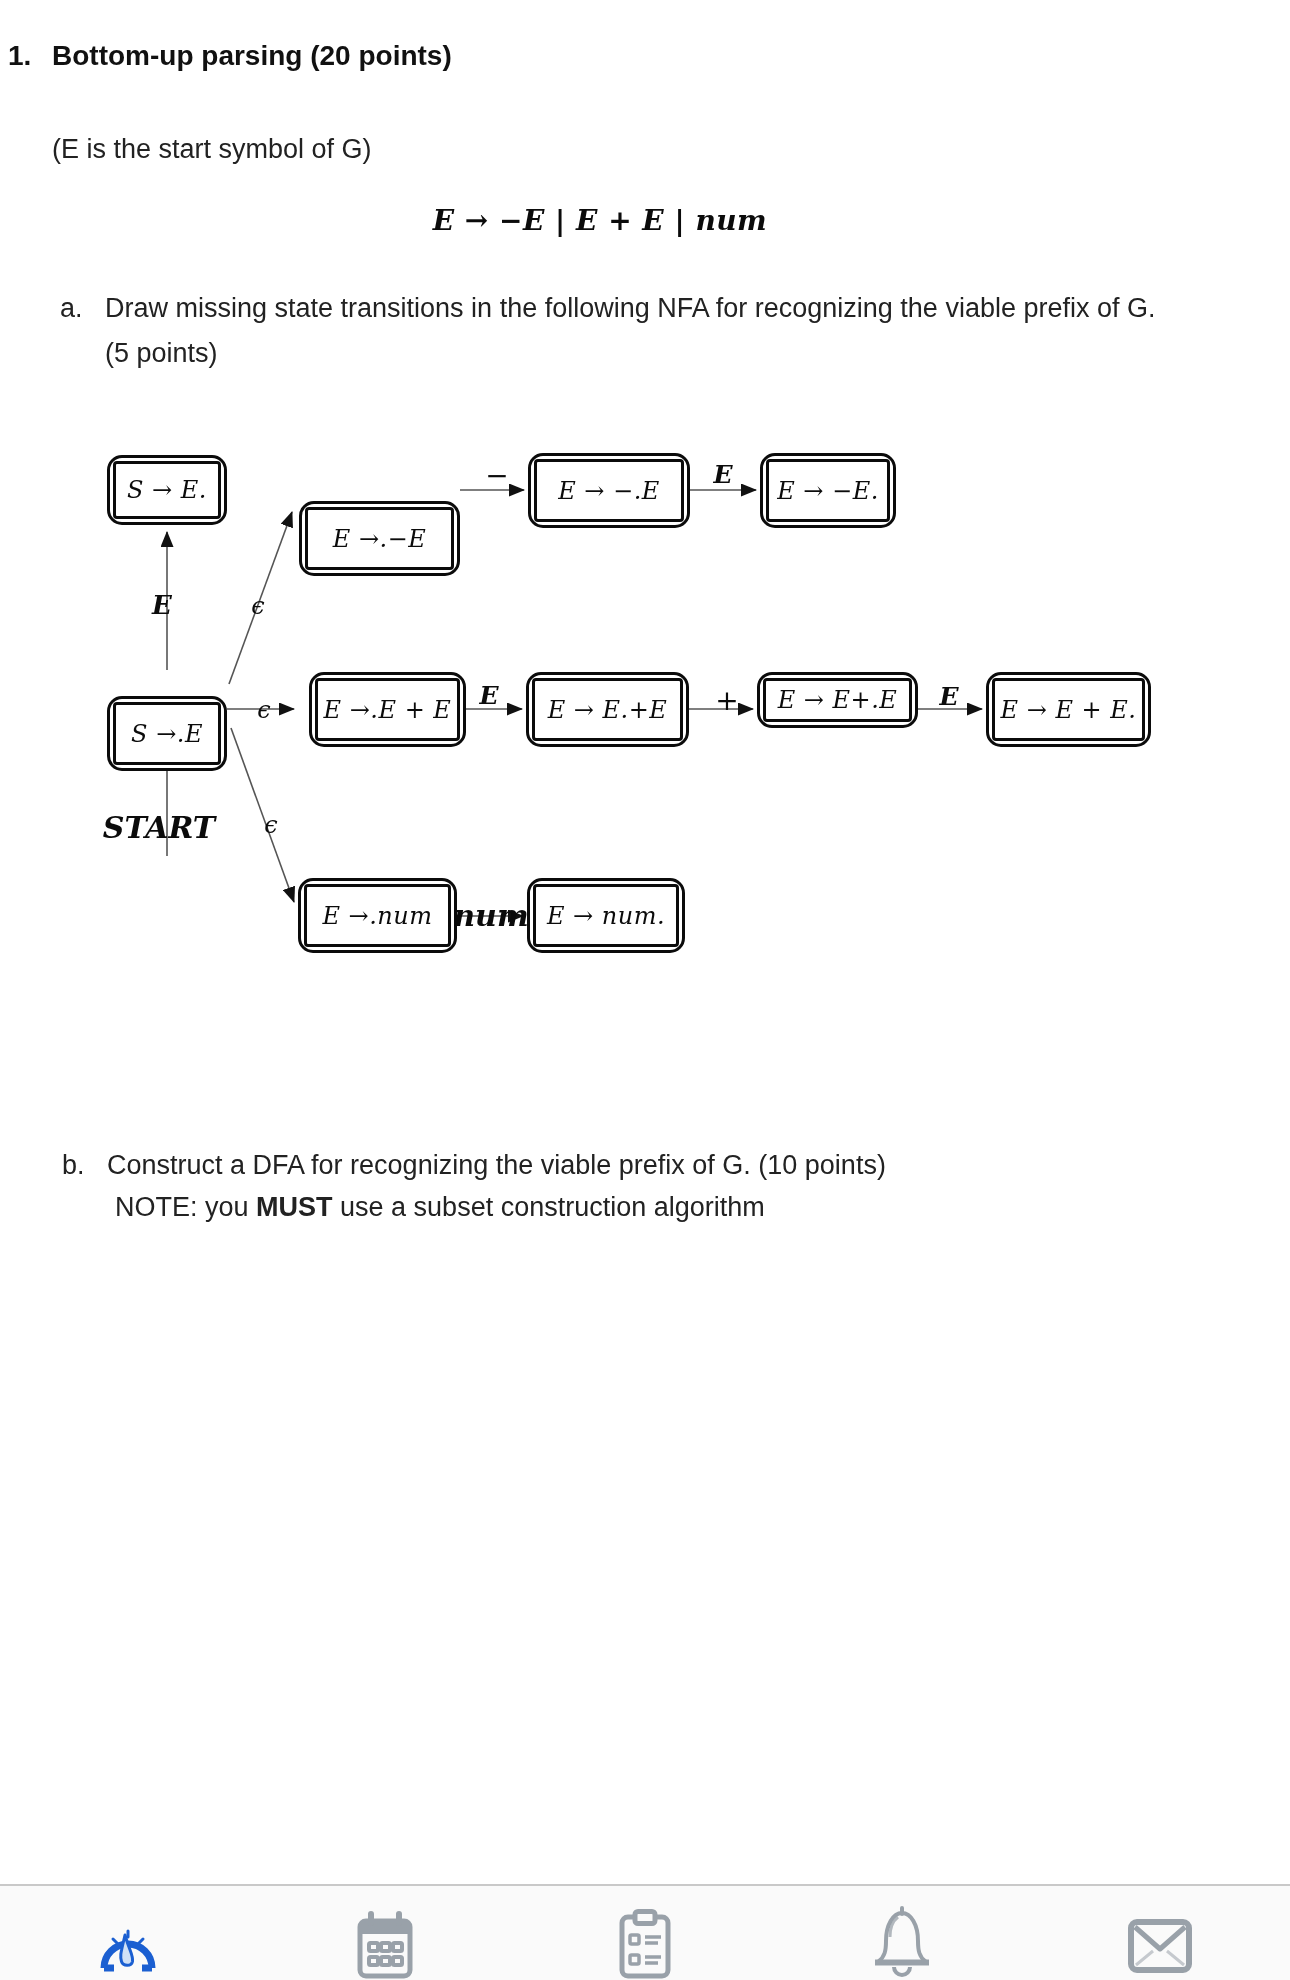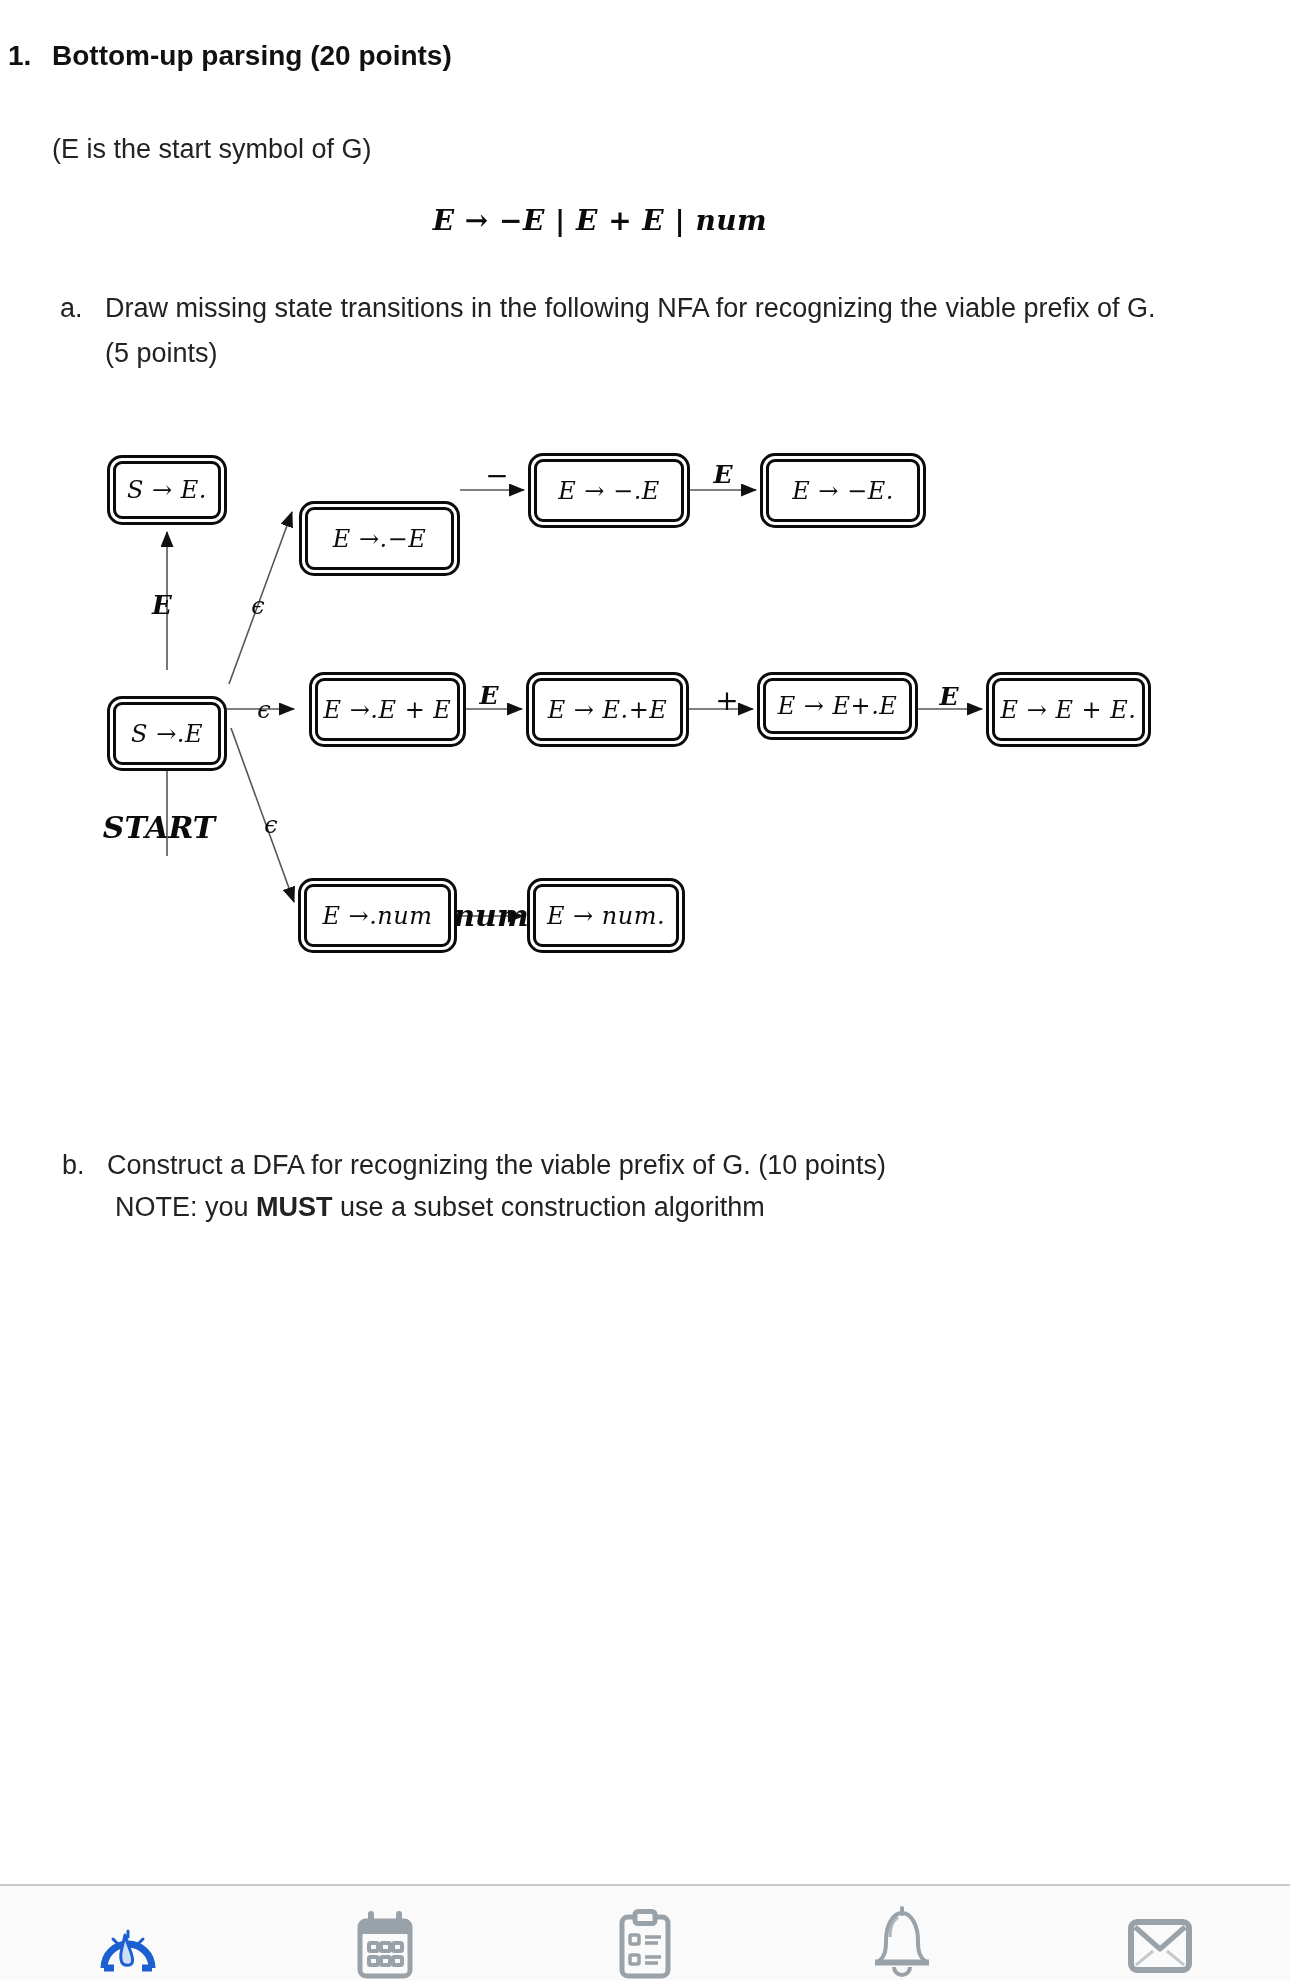--- a/index.html
+++ b/index.html
@@ -14,21 +14,21 @@
     font-family:"DejaVu Serif",serif;font-style:italic;font-weight:700;
     font-size:28px;color:#0b0b0b;transform:translateX(-50%);letter-spacing:.5px;
   }
   
   #edge-layer{position:absolute;left:0;top:0;pointer-events:none;}
   .state{
     position:absolute;border:3px solid #0b0b0b;border-radius:15px;padding:3px;
     box-sizing:border-box;background:#ffffff;
   }
   .state-inner{
-    width:100%;height:100%;border:3px solid #0b0b0b;border-radius:9px;
+    width:100%;height:100%;border:3px solid #0b0b0b;border-radius:4px;
     display:flex;align-items:center;justify-content:center;box-sizing:border-box;
     font-family:"DejaVu Serif",serif;font-style:italic;font-size:24px;color:#0b0b0b;
     white-space:nowrap;letter-spacing:.5px;
   }
   .lbl{
     position:absolute;transform:translate(-50%,-50%);
     font-family:"DejaVu Serif",serif;color:#0b0b0b;white-space:nowrap;line-height:1;
   }
   .serif-bi{font-weight:700;font-style:italic;}
   .serif-i{font-style:italic;}
@@ -77,33 +77,33 @@
   <div id="state-layer">
       <div class="state" style="left: 107px; top: 455px; width: 120px; height: 70px;">
         <div class="state-inner">S → E.</div>
       </div>
       <div class="state" style="left: 299px; top: 453px; width: 161px; height: 75px; margin-top: 48px;">
         <div class="state-inner">E →.−E</div>
       </div>
       <div class="state" style="left: 528px; top: 453px; width: 162px; height: 75px;">
         <div class="state-inner">E → −.E</div>
       </div>
-      <div class="state" style="left: 760px; top: 453px; width: 166px; height: 75px;">
+      <div class="state" style="left: 760px; top: 453px; width: 136px; height: 75px;">
         <div class="state-inner">E → −E.</div>
       </div>
       <div class="state" style="left: 107px; top: 696px; width: 120px; height: 75px;">
         <div class="state-inner">S →.E</div>
       </div>
       <div class="state" style="left: 298px; top: 672px; width: 157px; height: 75px; margin-left: 11px;">
         <div class="state-inner">E →.E + E</div>
       </div>
       <div class="state" style="left: 526px; top: 672px; width: 163px; height: 75px;">
         <div class="state-inner">E → E.+E</div>
       </div>
-      <div class="state" style="left: 757px; top: 672px; width: 161px; height: 68px;">
+      <div class="state" style="left: 757px; top: 672px; width: 161px; height: 56px;">
         <div class="state-inner">E → E+.E</div>
       </div>
       <div class="state" style="left: 986px; top: 672px; width: 165px; height: 75px;">
         <div class="state-inner">E → E + E.</div>
       </div>
       <div class="state" style="left: 298px; top: 878px; width: 159px; height: 75px;">
         <div class="state-inner">E →.num</div>
       </div>
       <div class="state" style="left: 527px; top: 878px; width: 158px; height: 75px; text-align: right;">
         <div class="state-inner">E → num.</div>

